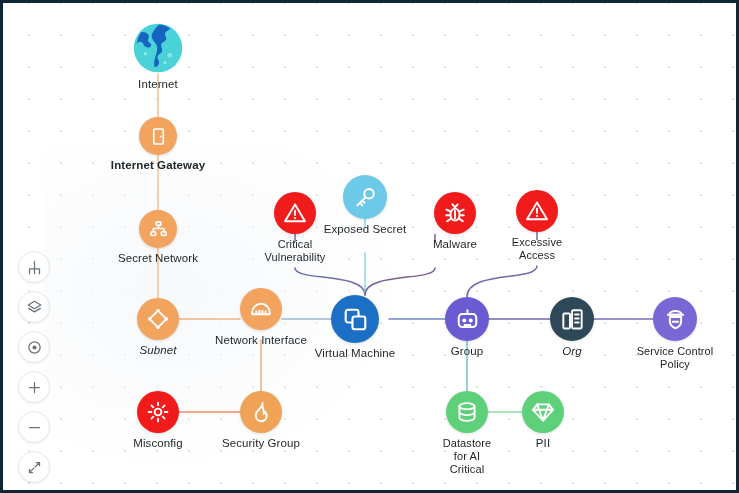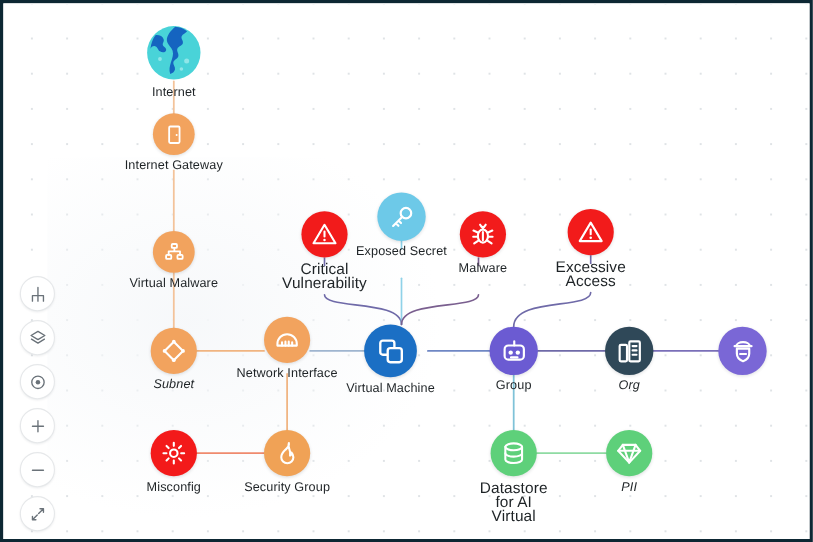--- a/index.html
+++ b/index.html
@@ -77,21 +77,21 @@
   .bubble svg{display:block;}
   .nlabel{
     margin-top:4px;
     font-size:11.5px;
     line-height:13.5px;
     color:#1e2326;
     text-align:center;
     white-space:pre-line;
     letter-spacing:.1px;
   }
-  .nlabel.small{font-size:14px;line-height:13px;}
+  .nlabel.small{font-size:11px;line-height:13px;}
 </style>
 </head>
 <body>
 
 <div id="app">
   <div id="canvas"></div>
   <div id="wash"></div>
 
   <svg id="edges">
       <path fill="none" stroke="#f3c39a" stroke-width="1.6" stroke-linecap="round" d="M155 71 L155 114"></path>
@@ -172,21 +172,21 @@
        <path fill="#1564c0" d="M4.3 4.6c1.6-.2 3 .5 3.4 1.6.4 1.1-.5 1.6-.3 2.5.2.9 1.5 1 1.4 2.1-.1 1.1-1.7 1.2-2.6.6-.9-.6-1-2-2.1-2.2-.9-.2-1.6.4-1.9 1.1C2.5 8 3.2 5.9 4.3 4.6z"></path>
        <path fill="#1564c0" d="M12.6 1.1c1.9.1 3.6.8 5 1.9-.6.9-1.9 1.1-2.3 2.1-.4 1.1.8 1.8.5 2.9-.3 1.1-1.9 1.2-2.3 2.3-.4 1.1.7 2 .4 3.1-.3 1.2-1.9 1.4-2.1 2.6-.2 1.1.9 1.9.7 3-.2 1-1.1 1.6-2 1.9-.6-1.6-.2-3.3.3-4.9.5-1.6 1.2-3.3.7-4.9-.5-1.6-2.2-2.6-2.4-4.3C8.9 5 10.7 2.7 12.6 1.1z"></path>
        <circle cx="17.4" cy="15.4" r="1.05" fill="#8fe6e8"></circle>
        <circle cx="15.2" cy="18.8" r=".75" fill="#8fe6e8"></circle>
        <circle cx="6.2" cy="14.6" r=".8" fill="#8fe6e8"></circle>
             </svg>
           </span>
         </div>
         <div class="nlabel">Internet</div>
       </div>
-      <div class="node" style="left: 95px; top: 100px; width: 120px;">
+      <div class="node" style="left: 95px; top: 114px; width: 120px; font-weight: bold;">
         <div class="bubble" style="width: 38px; height: 38px; background: rgb(242, 163, 94);">
           <span>
             <svg width="21" height="21" viewBox="0 0 24 24">
               <rect x="6.6" y="3.4" width="10.8" height="17.2" rx="1.2" fill="none" stroke="currentColor" stroke-width="1.9" stroke-linecap="round" stroke-linejoin="round"></rect>
        <circle cx="14.4" cy="12.2" r="1.05" fill="currentColor"></circle>
             </svg>
           </span>
         </div>
         <div class="nlabel">Internet Gateway</div>
       </div>
@@ -194,21 +194,21 @@
         <div class="bubble" style="width: 38px; height: 38px; background: rgb(242, 163, 94);">
           <span>
             <svg width="21" height="21" viewBox="0 0 24 24">
               <rect x="9.3" y="3.2" width="5.4" height="4.1" rx="1" fill="none" stroke="currentColor" stroke-width="1.9" stroke-linecap="round" stroke-linejoin="round"></rect>
        <rect x="3.4" y="14.6" width="5.4" height="4.1" rx="1" fill="none" stroke="currentColor" stroke-width="1.9" stroke-linecap="round" stroke-linejoin="round"></rect>
        <rect x="15.2" y="14.6" width="5.4" height="4.1" rx="1" fill="none" stroke="currentColor" stroke-width="1.9" stroke-linecap="round" stroke-linejoin="round"></rect>
        <path d="M12 7.3v3.6M6.1 14.6v-3.7h11.8v3.7" fill="none" stroke="currentColor" stroke-width="1.9" stroke-linecap="round" stroke-linejoin="round"></path>
             </svg>
           </span>
         </div>
-        <div class="nlabel">Virtual Malware</div>
+        <div class="nlabel">Secret Network</div>
       </div>
       <div class="node" style="left: 95px; top: 295px; width: 120px; font-style: italic;">
         <div class="bubble" style="width: 42px; height: 42px; background: rgb(242, 163, 94);">
           <span>
             <svg width="24" height="24" viewBox="0 0 24 24">
               <path d="M12 3.6 20.4 12 12 20.4 3.6 12z" fill="none" stroke="currentColor" stroke-width="1.9" stroke-linecap="round" stroke-linejoin="round"></path>
        <circle cx="12" cy="3.6" r="1.7" fill="currentColor"></circle>
        <circle cx="20.4" cy="12" r="1.7" fill="currentColor"></circle>
        <circle cx="12" cy="20.4" r="1.7" fill="currentColor"></circle>
        <circle cx="3.6" cy="12" r="1.7" fill="currentColor"></circle>
@@ -268,20 +268,22 @@
         <div class="bubble" style="width: 44px; height: 44px; background: rgb(122, 103, 214);">
           <span>
             <svg width="25" height="25" viewBox="0 0 24 24">
               <path d="M6.1 7.4c0-2 2.6-3.5 5.9-3.5s5.9 1.5 5.9 3.5z" fill="none" stroke="currentColor" stroke-width="1.9" stroke-linecap="round" stroke-linejoin="round"></path>
        <path d="M4.6 7.4h14.8" fill="none" stroke="currentColor" stroke-width="1.9" stroke-linecap="round" stroke-linejoin="round"></path>
        <path d="M6.6 9.6h10.8v4.1c0 3.3-2.3 5.6-5.4 6.8-3.1-1.2-5.4-3.5-5.4-6.8z" fill="none" stroke="currentColor" stroke-width="1.9" stroke-linecap="round" stroke-linejoin="round"></path>
        <path d="M9.4 14.2h5.2" fill="none" stroke="currentColor" stroke-width="1.9" stroke-linecap="round" stroke-linejoin="round"></path>
             </svg>
           </span>
         </div>
+        <div class="nlabel small">Service Control
+Policy</div>
       </div>
       <div class="node" style="left: 232px; top: 189px; width: 120px;">
         <div class="bubble" style="width: 42px; height: 42px; background: rgb(242, 27, 27);">
           <span>
             <svg width="24" height="24" viewBox="0 0 24 24">
               <path d="M12 3.4 22 20.2H2z" fill="none" stroke="currentColor" stroke-width="1.9" stroke-linecap="round" stroke-linejoin="round"></path>
        <path d="M12 9.6v4.4" fill="none" stroke="currentColor" stroke-width="1.9" stroke-linecap="round" stroke-linejoin="round"></path>
        <circle cx="12" cy="17.1" r="1.15" fill="currentColor"></circle>
             </svg>
           </span>
@@ -293,21 +295,21 @@
         <div class="bubble" style="width: 44px; height: 44px; background: rgb(109, 201, 232);">
           <span>
             <svg width="25" height="25" viewBox="0 0 24 24">
               <circle cx="15.4" cy="8.4" r="4.6" fill="none" stroke="currentColor" stroke-width="1.9" stroke-linecap="round" stroke-linejoin="round"></circle>
        <path d="M12.1 11.7 4.2 19.6M6.6 17.2l2.2 2.2M8.9 14.9l2.2 2.2" fill="none" stroke="currentColor" stroke-width="1.9" stroke-linecap="round" stroke-linejoin="round"></path>
             </svg>
           </span>
         </div>
         <div class="nlabel">Exposed Secret</div>
       </div>
-      <div class="node" style="left: 376px; top: 189px; width: 120px;">
+      <div class="node" style="left: 392px; top: 189px; width: 120px;">
         <div class="bubble" style="width: 42px; height: 42px; background: rgb(242, 27, 27);">
           <span>
             <svg width="24" height="24" viewBox="0 0 24 24">
               <ellipse cx="12" cy="13.6" rx="4.6" ry="6" fill="none" stroke="currentColor" stroke-width="1.9" stroke-linecap="round" stroke-linejoin="round"></ellipse>
        <path d="M12 7.6V5.2M9.4 3.3l1.6 2.1M14.6 3.3l-1.6 2.1M7.4 10.4 3.4 8.6M7.4 14.2H3.2M7.6 17.9l-3.5 2.4M16.6 10.4l4-1.8M16.6 14.2h4.2M16.4 17.9l3.5 2.4M12 9.9v7.6" fill="none" stroke="currentColor" stroke-width="1.9" stroke-linecap="round" stroke-linejoin="round"></path>
             </svg>
           </span>
         </div>
         <div class="nlabel">Malware</div>
       </div>
@@ -350,23 +352,23 @@
           <span>
             <svg width="24" height="24" viewBox="0 0 24 24">
               <ellipse cx="12" cy="6.2" rx="7.6" ry="3.1" fill="none" stroke="currentColor" stroke-width="1.9" stroke-linecap="round" stroke-linejoin="round"></ellipse>
        <path d="M4.4 6.2v11.6c0 1.7 3.4 3.1 7.6 3.1s7.6-1.4 7.6-3.1V6.2" fill="none" stroke="currentColor" stroke-width="1.9" stroke-linecap="round" stroke-linejoin="round"></path>
        <path d="M4.4 12c0 1.7 3.4 3.1 7.6 3.1s7.6-1.4 7.6-3.1" fill="none" stroke="currentColor" stroke-width="1.9" stroke-linecap="round" stroke-linejoin="round"></path>
             </svg>
           </span>
         </div>
         <div class="nlabel small">Datastore
 for AI
-Virtual</div>
-      </div>
-      <div class="node" style="left: 509px; top: 388px; width: 120px; font-style: italic;">
+Critical</div>
+      </div>
+      <div class="node" style="left: 480px; top: 388px; width: 120px;">
         <div class="bubble" style="width: 42px; height: 42px; background: rgb(94, 208, 122);">
           <span>
             <svg width="24" height="24" viewBox="0 0 24 24">
               <path d="M6.2 4.4h11.6L22 9.8 12 20.6 2 9.8z" fill="none" stroke="currentColor" stroke-width="1.9" stroke-linecap="round" stroke-linejoin="round"></path>
        <path d="M2 9.8h20M8.2 9.8 12 20.6l3.8-10.8M6.2 4.4 8.2 9.8M17.8 4.4 15.8 9.8" fill="none" stroke="currentColor" stroke-width="1.9" stroke-linecap="round" stroke-linejoin="round"></path>
             </svg>
           </span>
         </div>
         <div class="nlabel">PII</div>
       </div>

